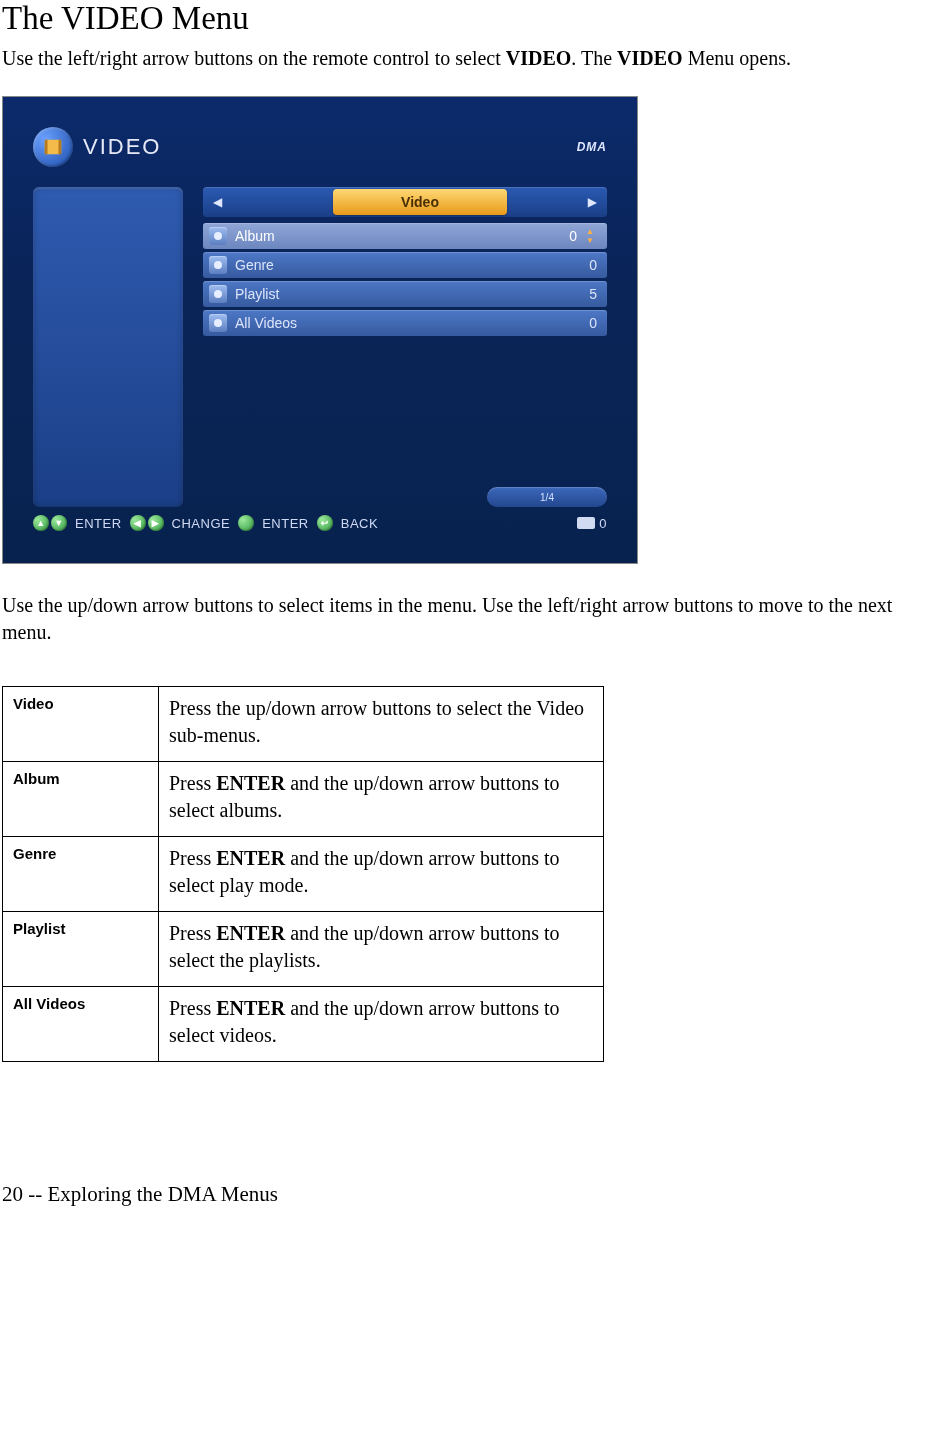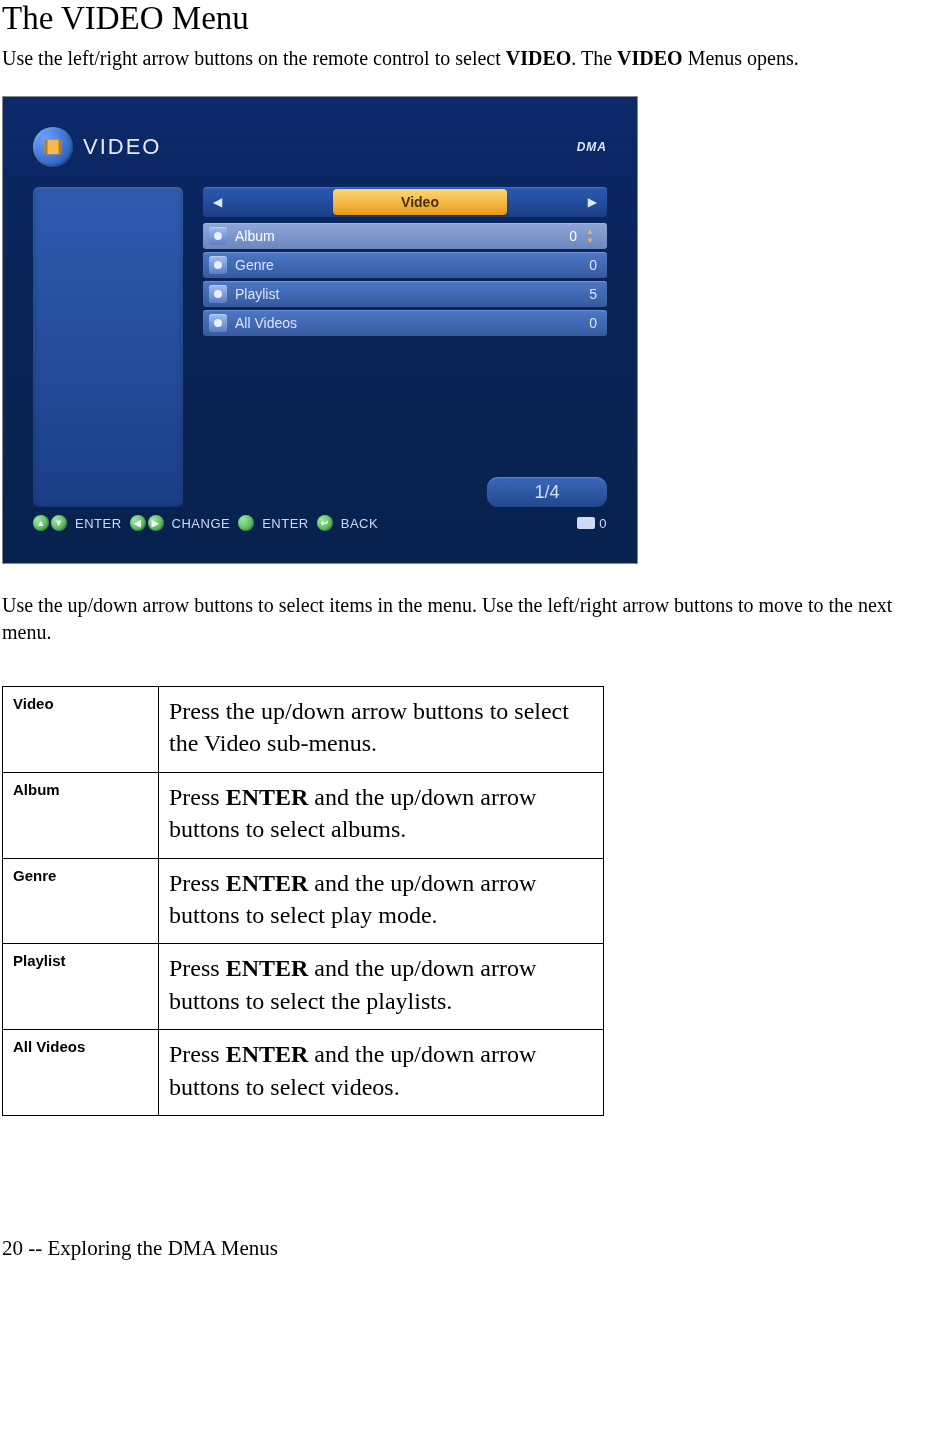--- a/index.html
+++ b/index.html
@@ -146,26 +146,26 @@
     width: 14px;
     margin-left: 6px;
     display: flex; flex-direction: column; gap: 1px;
     color: #ffb040;
     font-size: 8px; line-height: 8px;
     text-align: center;
   }
   .position-pill {
     align-self: flex-end;
     margin-top: auto;
-    width: 120px; height: 30px;
+    width: 120px; height: 20px;
     border-radius: 11px;
     background: linear-gradient(180deg, #3c68bb, #23478f);
     color: #cfe0ff;
     font-family: Arial, sans-serif;
-    font-size: 18px;
+    font-size: 10px;
     display: flex; align-items: center; justify-content: center;
     box-shadow: inset 0 1px 1px rgba(255,255,255,.2);
   }
 
   .hintbar {
     display: flex;
     align-items: center;
     gap: 8px;
     margin-top: 8px;
     color: #cfd9f3;
@@ -205,39 +205,39 @@
     vertical-align: top;
   }
   .def-table td.term {
     width: 156px;
     font-family: Arial, Helvetica, sans-serif;
     font-size: 15px;
     font-weight: bold;
   }
   .def-table td.desc {
     font-family: "Times New Roman", serif;
-    font-size: 24px;
+    font-size: 20px;
     line-height: 1.35;
   }
   .def-table td.desc .bold { font-weight: bold; }
 
   .footer {
     margin-top: 120px;
     font-size: 21px;
   }
 </style>
 </head>
 <body>
 
 <div class="page">
 
   <h1 data-name="section-title">The VIDEO Menu</h1>
 
   <p class="intro" data-name="intro-paragraph">
-    <span data-name="intro-text-pre">Use the left/right arrow buttons on the remote control to select </span><span class="bold" data-name="intro-bold-1">VIDEO</span><span data-name="intro-text-mid">. The </span><span class="bold" data-name="intro-bold-2">VIDEO</span><span data-name="intro-text-post"> Menus opens.</span>
+    <span data-name="intro-text-pre">Use the left/right arrow buttons on the remote control to select </span><span class="bold" data-name="intro-bold-1">VIDEO</span><span data-name="intro-text-mid">. The </span><span class="bold" data-name="intro-bold-2">VIDEO</span><span data-name="intro-text-post"> Menu opens.</span>
   </p>
 
   <div class="shot" data-name="video-menu-screenshot">
     <div class="shot-header" data-name="screenshot-header">
       <div class="video-badge" data-name="video-badge">
         <span class="video-badge-icon" data-name="film-icon">
           <svg viewBox="0 0 24 24">
               <rect x="3" y="4" width="18" height="16" rx="2" fill="#f4ba4a"></rect>
               <rect x="3" y="4" width="3" height="16" fill="#b37a1e"></rect>
               <rect x="18" y="4" width="3" height="16" fill="#b37a1e"></rect>

